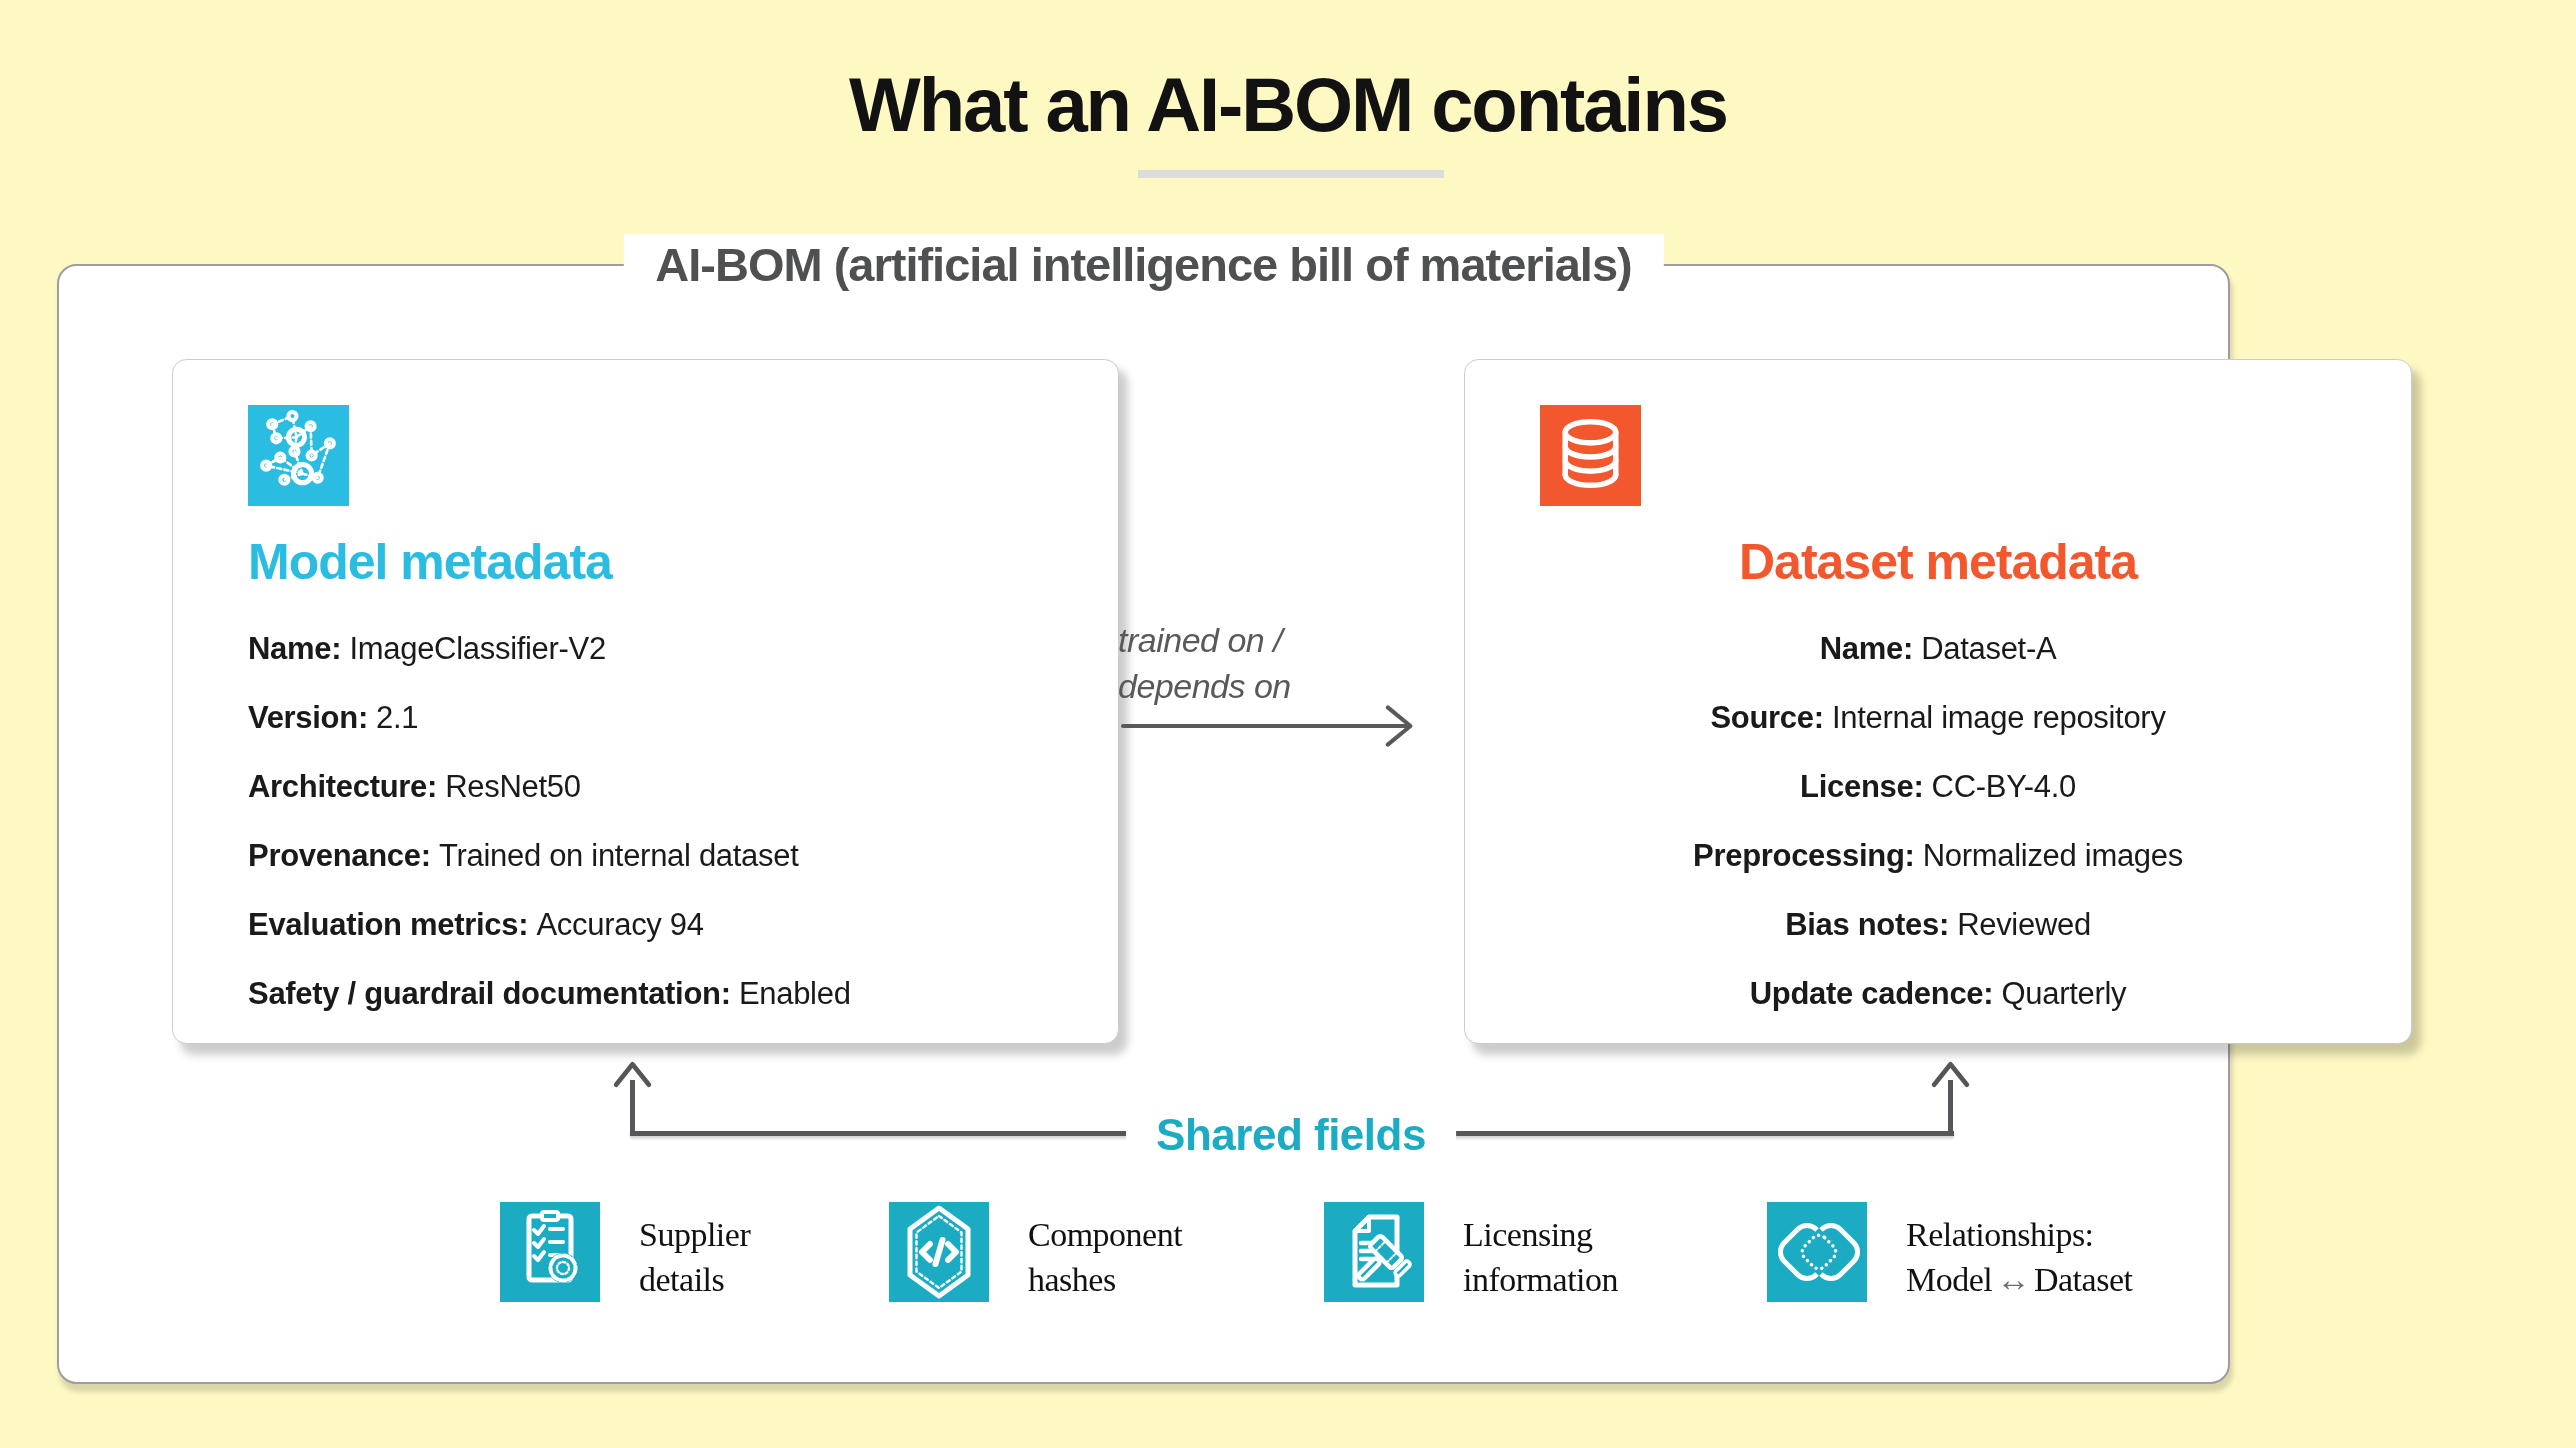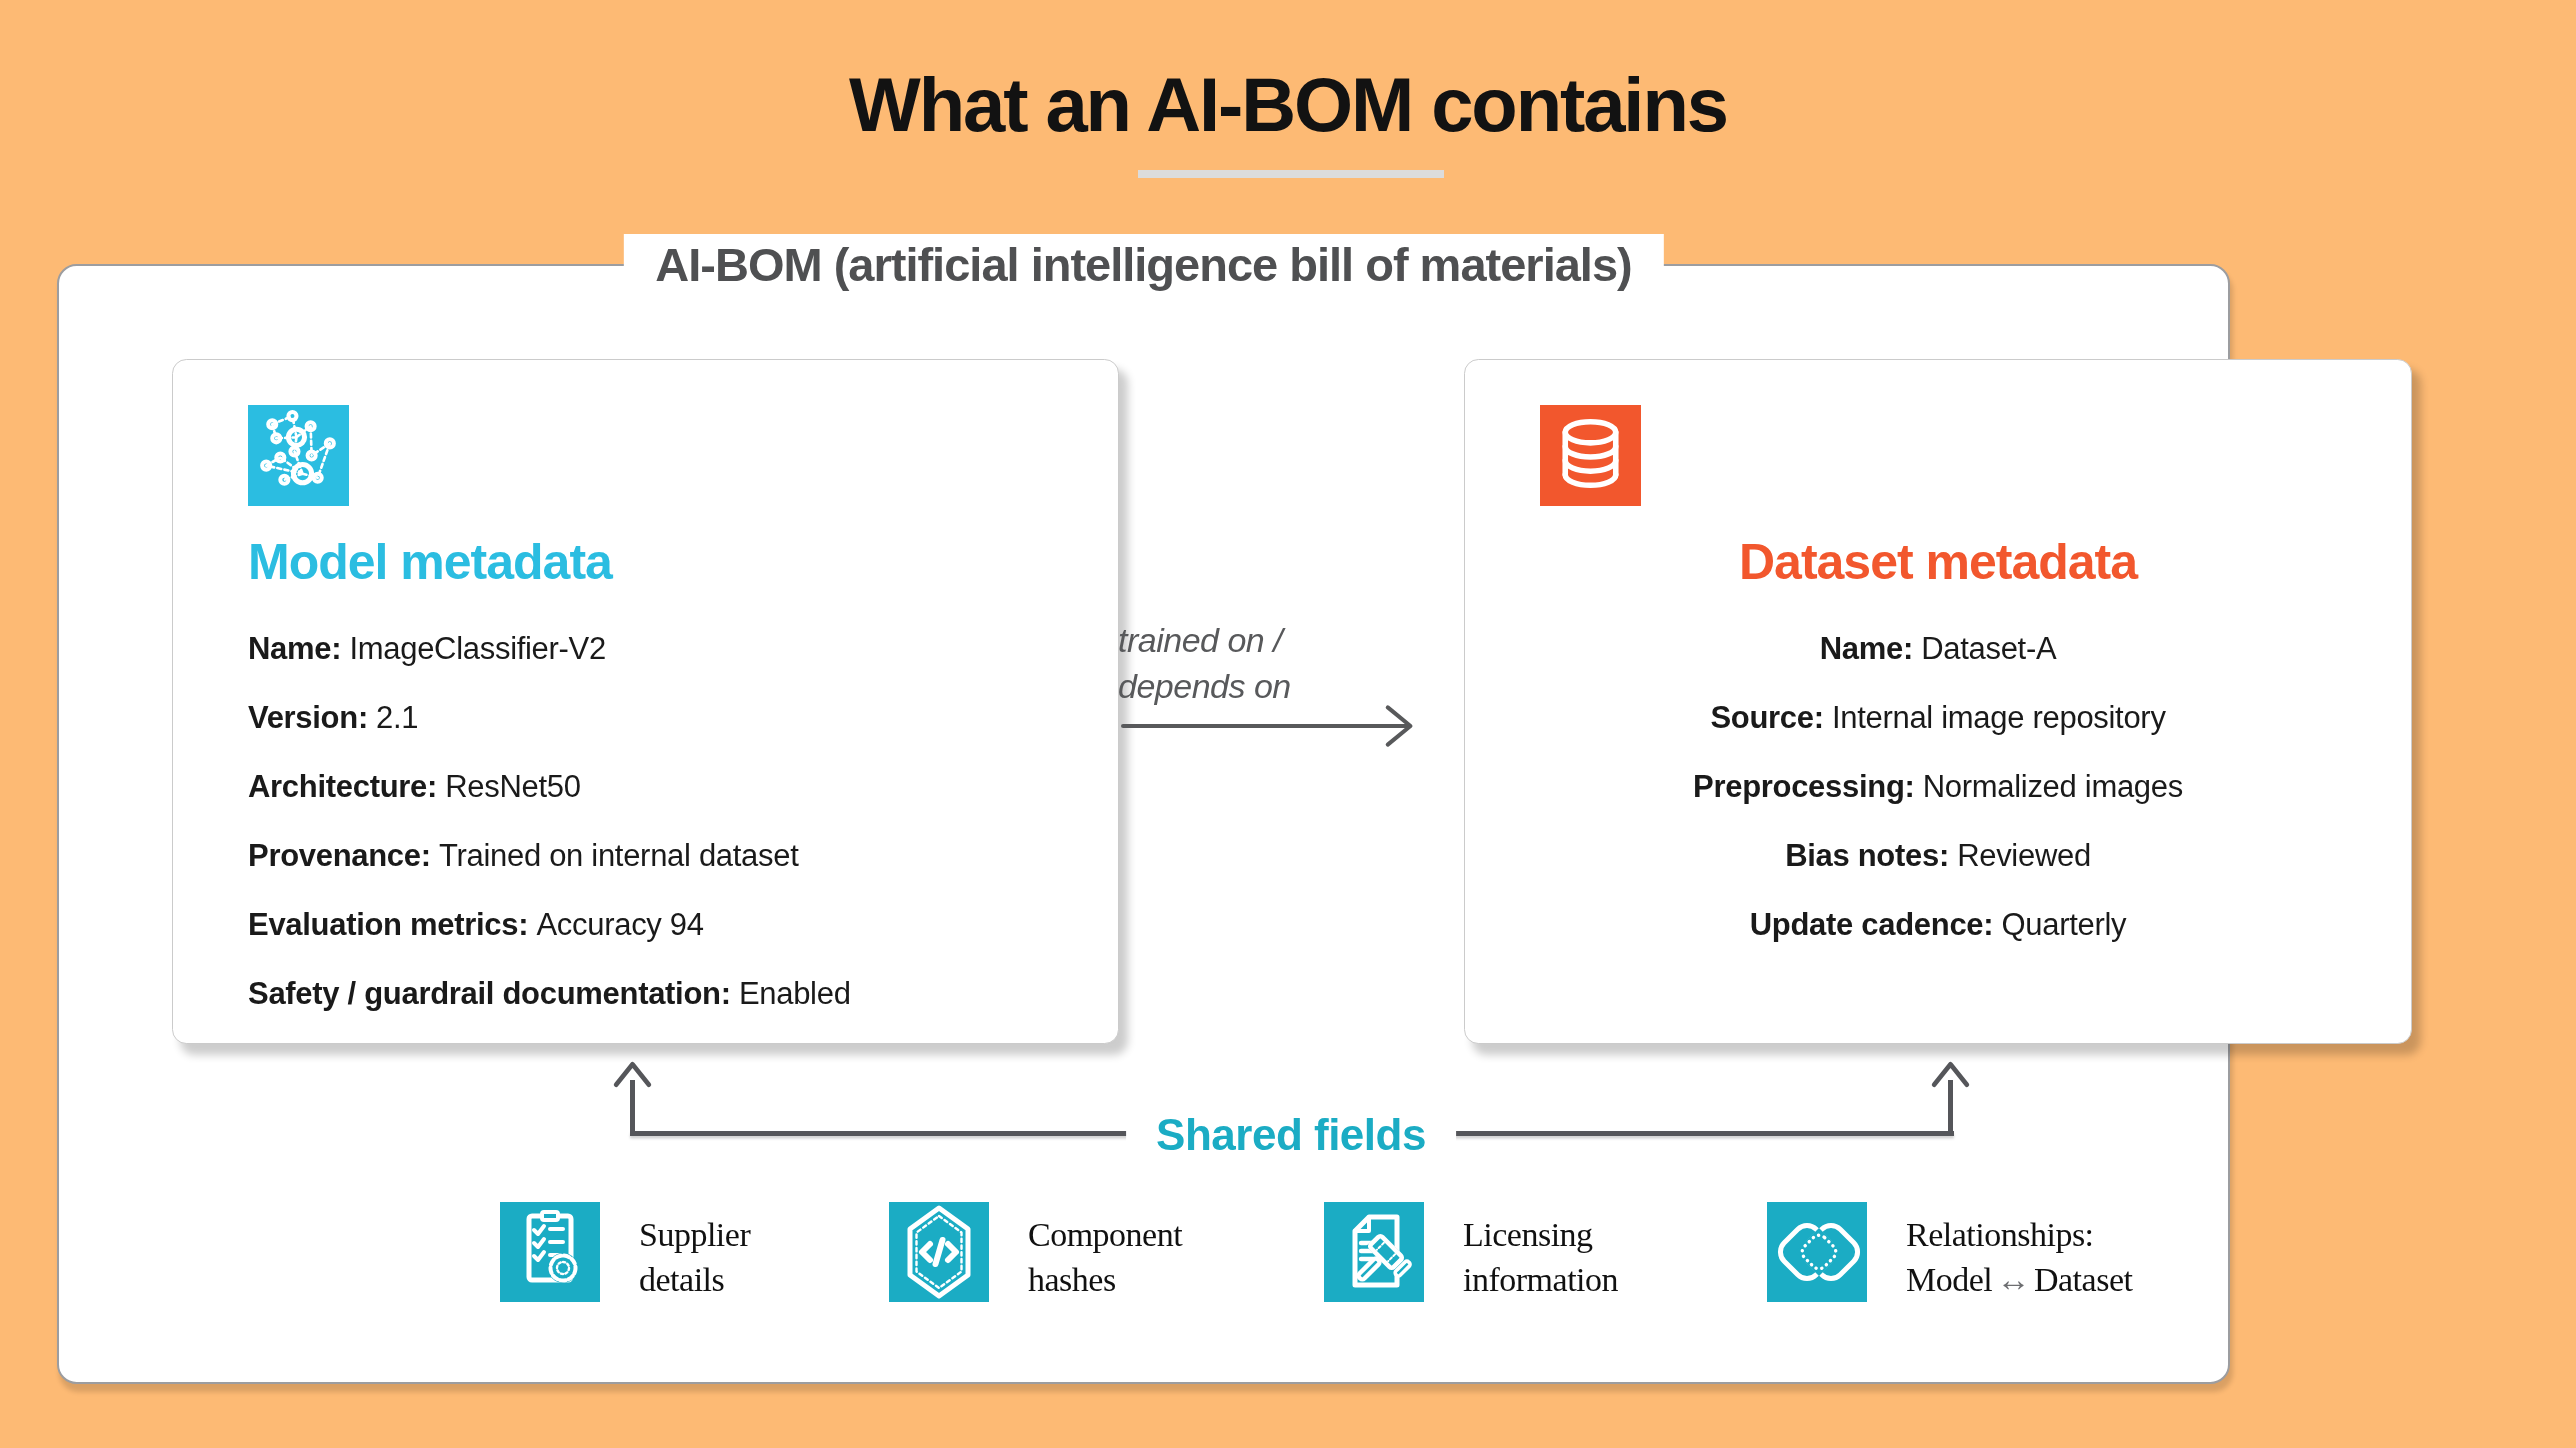--- a/index.html
+++ b/index.html
@@ -1,17 +1,17 @@
 <!DOCTYPE html>
 <html style="font-size:8.2px"><head>
 <meta charset="utf-8">
 <style>
   html,body{margin:0;padding:0;background:#ffffff;}
   body{font-family:"Liberation Sans", sans-serif; color:#141414;}
-  .canvas{position:relative;width:2576px;height:1449px;background:#fdba74;overflow:hidden;}
+  .canvas{position:relative;width:2576px;height:1449px;background:#fef9c3;overflow:hidden;}
 
   
   .main-title{
     position:absolute;left:0;top:61px;width:2576px;
     text-align:center;font-size:76px;font-weight:700;letter-spacing:-2.1px;color:#121212;
   }
   .title-underline{
     position:absolute;left:1138px;top:170px;width:306px;height:8.2px;background:#dcdcdc;
   }
 
@@ -132,20 +132,21 @@
         <path d="M25,27 L25,69 M75,27 L75,69"></path>
         <path d="M25,41 A25,10.5 0 0 0 75,41"></path>
         <path d="M25,55 A25,10.5 0 0 0 75,55"></path>
         <path d="M25,69 A25,10.5 0 0 0 75,69"></path>
       </svg>
     </div>
     <h2>Dataset metadata</h2>
     <div class="fields">
       <div class="field"><span class="fl">Name:</span><span>Dataset-A</span></div>
       <div class="field"><span class="fl">Source:</span><span>Internal image repository</span></div>
+      <div class="field"><span class="fl">License:</span><span>CC-BY-4.0</span></div>
       <div class="field"><span class="fl">Preprocessing:</span><span>Normalized images</span></div>
       <div class="field"><span class="fl">Bias notes:</span><span>Reviewed</span></div>
       <div class="field"><span class="fl">Update cadence:</span><span>Quarterly</span></div>
     </div>
   </div>
 
   <div class="connector-label">
     <div>trained on /</div>
     <div>depends on</div>
   </div>

